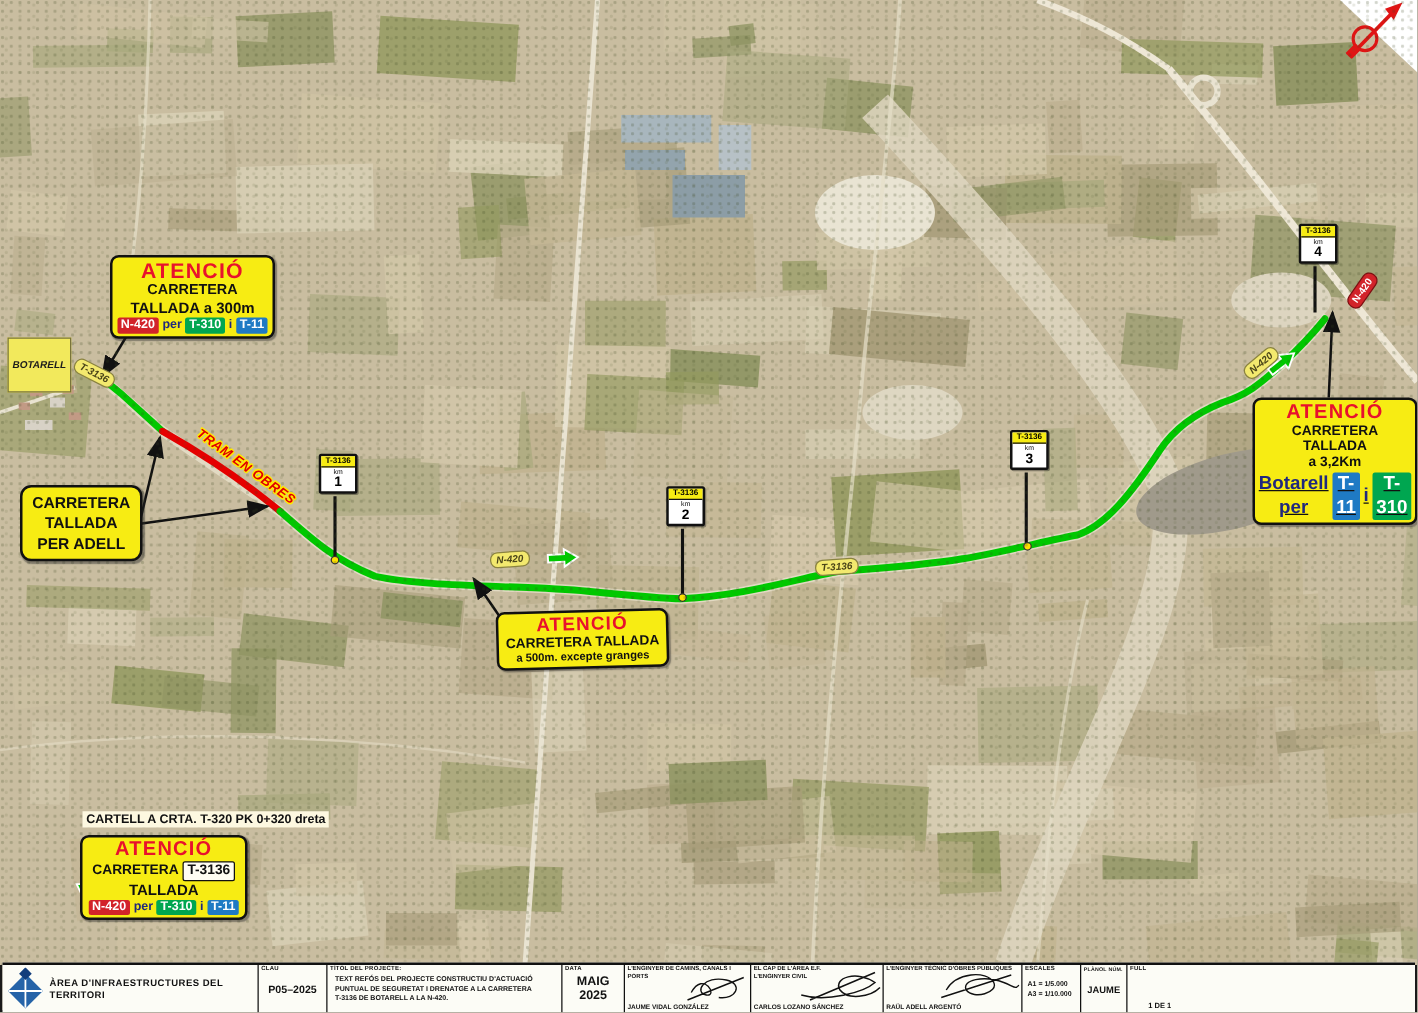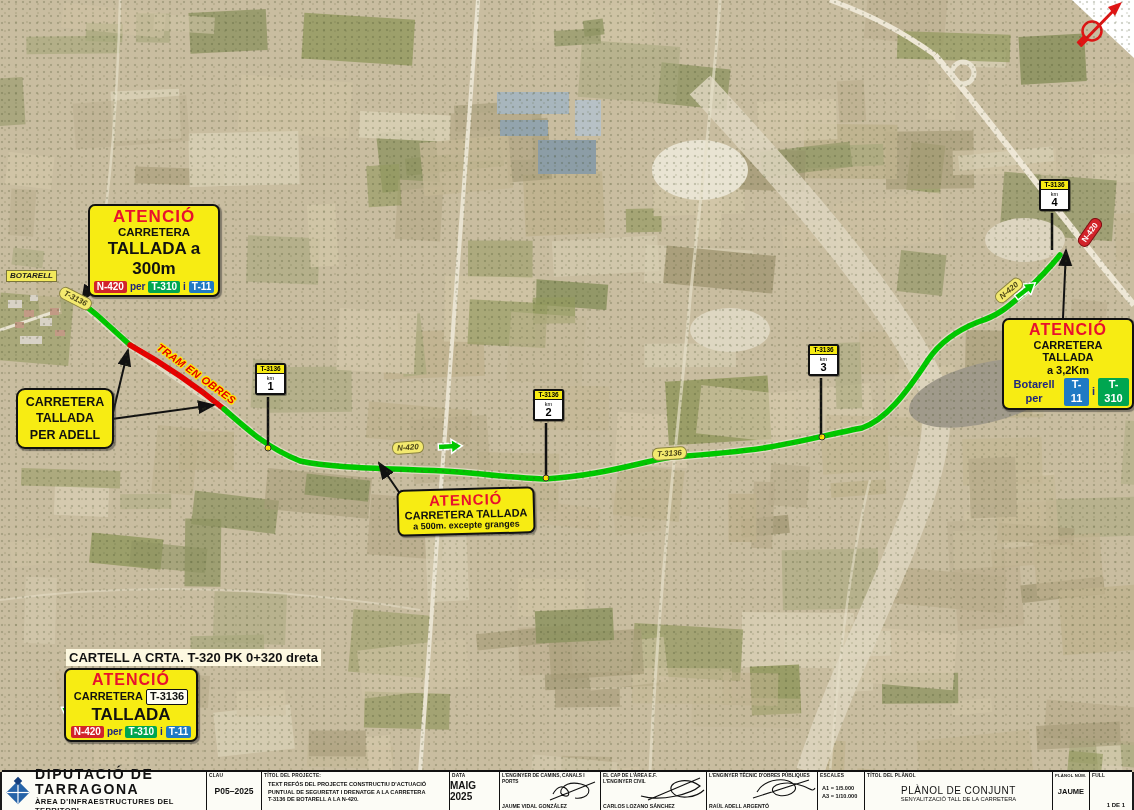--- a/index.html
+++ b/index.html
@@ -8,53 +8,53 @@
   .map-svg{position:absolute;left:0;top:0;}
   .texture{position:absolute;left:0;top:0;width:1134px;height:772px;pointer-events:none;
     background-image:radial-gradient(circle at 2px 2px, rgba(55,66,28,.22) 1px, transparent 1.6px),
                      radial-gradient(circle at 5px 4px, rgba(90,98,55,.14) 1px, transparent 1.6px);
     background-size:7px 7px, 11px 9px;}
   
   .sign{position:absolute;background:#f7ec13;border:2.5px solid #111;border-radius:7px;
         text-align:center;color:#111;box-shadow:1.5px 1.5px 1px rgba(40,40,40,.45);padding:2px 3px;}
   .sign .attn{color:#e8112d;font-weight:800;font-size:17px;letter-spacing:1px;line-height:1.05;}
   .sign .l1{font-weight:800;font-size:11.5px;line-height:1.15;}
-  .sign .l2{font-weight:800;font-size:17px;line-height:1.2;}
+  .sign .l2{font-weight:800;font-size:12px;line-height:1.2;}
   .badges{display:flex;justify-content:center;align-items:center;gap:3px;margin-top:1px;
           font-weight:800;font-size:10px;line-height:1.25;}
   .badge{color:#fff;padding:0 3px;border-radius:2px;display:inline-block;}
   .b-red{background:#d2232a;} .b-green{background:#00a650;} .b-blue:
   {background:#1f7ac4;} .b-blue{background:#1f7ac4;}
   .b-white{background:#fffdf2;color:#111;border:1px solid #111;font-style:normal;}
   .sep{color:#20287e;}
   .boxsign{position:absolute;background:#f7ec13;border:2.5px solid #111;border-radius:9px;
         text-align:center;color:#111;font-weight:800;font-size:12.5px;line-height:1.3;
         padding:4px 6px;box-shadow:1.5px 1.5px 1px rgba(40,40,40,.45);}
-  .note{position:absolute;background:#fdf8e0;color:#111;font-weight:700;font-size:13px;
+  .note{position:absolute;background:#fdf8e0;color:#111;font-weight:700;font-size:10px;
         padding:1px 3px;white-space:nowrap;}
   .town{position:absolute;background:#f2e95c;border:1px solid #7a743a;color:#1c1c1c;
-        font-weight:800;font-style:italic;font-size:8px;padding:0 3px;line-height:10px;}
+        font-weight:800;font-style:italic;font-size:8px;padding:16px 3px;line-height:10px;}
   .rlabel{position:absolute;background:#f3e96e;border:1px solid #8a8340;border-radius:6px;
         font-style:italic;font-weight:700;font-size:8px;color:#4a4418;padding:0 4px;line-height:11px;white-space:nowrap;}
   .rlabel.red{background:#d2232a;border-color:#7e0f12;color:#fff;font-style:normal;font-weight:800;}
   .tram{position:absolute;color:#e00000;font-weight:800;font-style:italic;font-size:10.5px;letter-spacing:.5px;white-space:nowrap;
         text-shadow:1px 0 #ffe900,-1px 0 #ffe900,0 1px #ffe900,0 -1px #ffe900,1px 1px #ffe900,-1px -1px #ffe900;}
   
   .kmpost{position:absolute;width:27px;border:2px solid #111;background:#fff;border-radius:2px;
         text-align:center;box-shadow:1px 1px 0 rgba(0,0,0,.35);}
   .kmpost .road{background:#f7ec13;font-weight:700;font-size:6.5px;line-height:8px;border-bottom:1.5px solid #111;}
   .kmpost .km{font-size:5.5px;line-height:6px;padding-top:1px;}
   .kmpost .num{font-weight:700;font-size:11px;line-height:11px;padding-bottom:1px;}
   
   .tblock{position:absolute;left:2px;right:2px;top:770px;height:38px;background:#fcfcf6;
         border-top:2px solid #111;display:flex;color:#111;}
   .tb-cell{position:relative;border-left:1.5px solid #111;height:100%;box-sizing:border-box;flex:none;}
   .tb-cell:first-child{border-left:none;}
   .tb-label{position:absolute;left:2px;top:1px;font-size:4.8px;font-weight:700;letter-spacing:.2px;}
-  .tb-center{position:absolute;left:0;right:0;top:0;bottom:0;display:flex;align-items:center;justify-content:center;}
+  .tb-center{position:absolute;left:0;right:0;top:0;bottom:0;display:flex;align-items:center;justify-content:center;text-align:center;}
   .sig-name{position:absolute;left:2px;bottom:1px;font-size:5.2px;font-weight:700;}
   .sig-role{position:absolute;left:2px;top:1px;font-size:4.8px;font-weight:700;line-height:1.15;width:95%;}
   .sig-svg{position:absolute;right:0;top:2px;}
 </style>
 </head>
 <body>
 
 <div class="page">
 
   <svg class="map-svg" width="1134" height="772" viewBox="0 0 1134 772">
@@ -393,21 +393,21 @@
   <div class="sign" style="left:397px;top:488px;width:128px;transform:rotate(-1.5deg);">
     <div class="attn" style="font-size:15px;">ATENCIÓ</div>
     <div class="l1" style="font-size:11px;">CARRETERA TALLADA</div>
     <div class="l2" style="font-size:9px;">a 500m. excepte granges</div>
   </div>
 
   <div class="sign" style="left:1002px;top:318px;width:122px;">
     <div class="attn" style="font-size:16px;">ATENCIÓ</div>
     <div class="l1" style="font-size:11px;">CARRETERA TALLADA</div>
     <div class="l2" style="font-size:11px;">a 3,2Km</div>
-    <div class="badges" style="font-size:11px;">
+    <div class="badges" style="font-size:15px;text-decoration:underline;">
       <span class="sep">Botarell per</span>
       <span class="badge b-blue">T-11</span>
       <span class="sep">i</span>
       <span class="badge b-green">T-310</span>
     </div>
   </div>
 
   <div class="sign" style="left:64px;top:668px;width:124px;">
     <div class="attn" style="font-size:16px;">ATENCIÓ</div>
     <div class="badges" style="font-size:11px;margin-top:0;">
@@ -428,21 +428,20 @@
     <div class="tb-cell" style="width:204px;display:flex;align-items:center;padding-left:4px;">
       <svg width="32" height="34" viewBox="0 0 32 34">
         <g transform="translate(16,19)">
           <rect x="-11" y="-11" width="22" height="22" transform="rotate(45)" fill="#2563a8"></rect>
           <line x1="-15" y1="0" x2="15" y2="0" stroke="#fff" stroke-width="1.6"></line>
           <line x1="0" y1="-15" x2="0" y2="15" stroke="#fff" stroke-width="1.6"></line>
           <rect x="-4" y="-19.5" width="8" height="8" transform="rotate(45 0 -15.5)" fill="#123d7c"></rect>
         </g>
       </svg>
       <div style="margin-left:5px;">
-        <div style="font-size:14px;font-weight:600;letter-spacing:1.6px;line-height:15px;">DIPUTACIÓ DE TARRAGONA</div>
         <div style="font-size:7.6px;font-weight:700;letter-spacing:.4px;">ÀREA D'INFRAESTRUCTURES DEL TERRITORI</div>
       </div>
     </div>
     <div class="tb-cell" style="width:55px;">
       <div class="tb-label">CLAU</div>
       <div class="tb-center" style="font-size:8.5px;font-weight:700;">P05–2025</div>
     </div>
     <div class="tb-cell" style="width:188px;">
       <div class="tb-label">TÍTOL DEL PROJECTE:</div>
       <div style="position:absolute;left:6px;top:9px;font-size:5.6px;font-weight:700;line-height:1.35;">
@@ -479,27 +478,20 @@
       </svg>
       <div class="sig-name">RAÜL ADELL ARGENTÓ</div>
     </div>
     <div class="tb-cell" style="width:47px;">
       <div class="tb-label">ESCALES</div>
       <div style="position:absolute;left:4px;top:12px;font-size:5.6px;font-weight:700;line-height:1.5;">
         <div>A1 = 1/5.000</div>
         <div>A3 = 1/10.000</div>
       </div>
     </div>
-    <div class="tb-cell" style="width:188px;">
-      <div class="tb-label">TÍTOL DEL PLÀNOL</div>
-      <div class="tb-center" style="flex-direction:column;padding-top:4px;">
-        <div style="font-size:10px;letter-spacing:.5px;">PLÀNOL DE CONJUNT</div>
-        <div style="font-size:5.8px;">SENYALITZACIÓ TALL DE LA CARRETERA</div>
-      </div>
-    </div>
     <div class="tb-cell" style="width:37px;">
       <div class="tb-label" style="font-size:4.2px;">PLÀNOL NÚM.</div>
       <div class="tb-center" style="font-size:7.5px;font-weight:700;">JAUME</div>
     </div>
     <div class="tb-cell" style="width:39px;">
       <div class="tb-label">FULL</div>
       <div style="position:absolute;right:3px;bottom:2px;font-size:6px;font-weight:700;">1  DE  1</div>
     </div>
   </div>
 </div>

